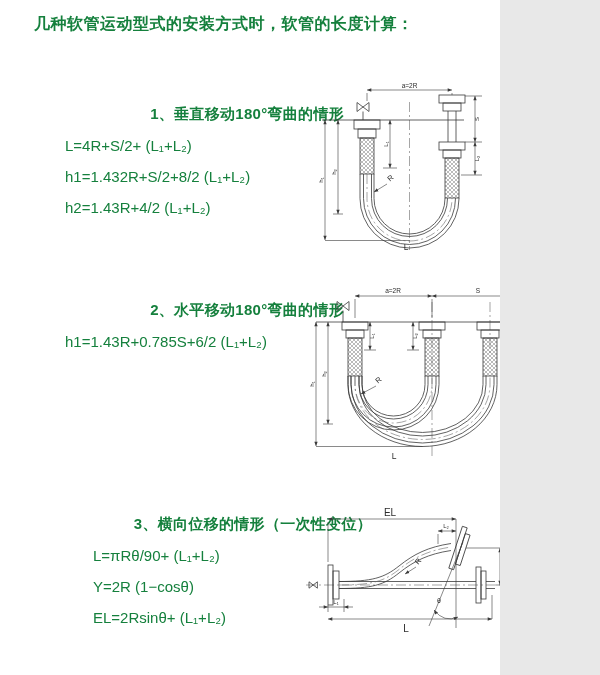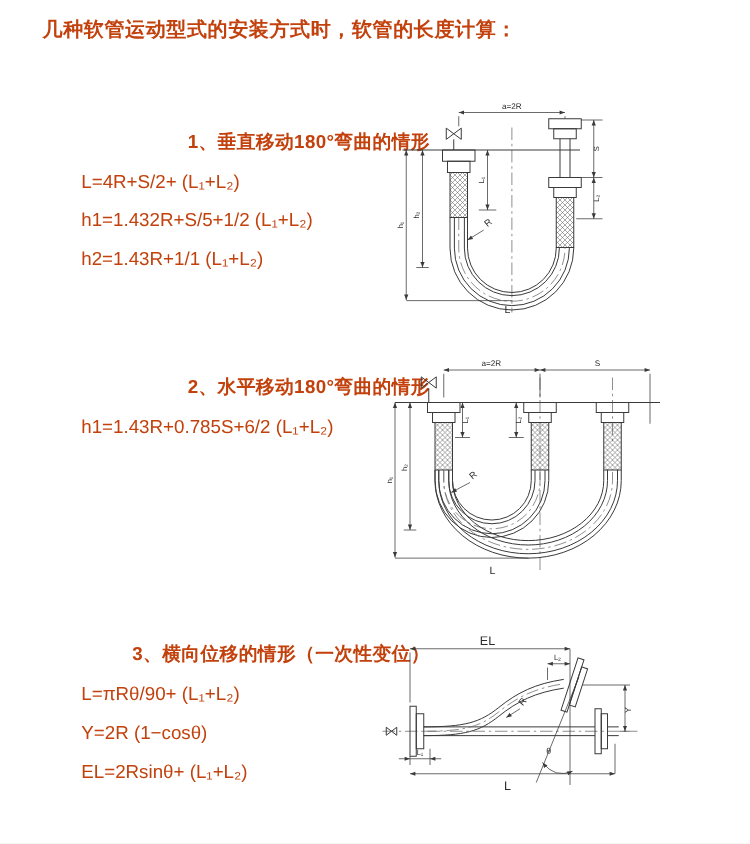--- a/index.html
+++ b/index.html
@@ -1,17 +1,17 @@
 <!DOCTYPE html>
 <html><head>
 <meta charset="utf-8">
 <style>
   html,body{margin:0;padding:0;background:#e8e8e8;}
-  .page{position:relative;width:600px;height:675px;background:#ffffff;overflow:hidden;
-        font-family:"Liberation Sans","DejaVu Sans",sans-serif;color:#c2410c;}
+  .page{position:relative;width:500px;height:675px;background:#ffffff;overflow:hidden;
+        font-family:"Liberation Sans","DejaVu Sans",sans-serif;color:#15803d;}
   .title{position:absolute;left:34px;top:14px;font-size:16px;font-weight:700;letter-spacing:.5px;}
   .sec{position:absolute;left:44px;width:300px;}
   .sec-h{font-size:15px;font-weight:700;line-height:20px;letter-spacing:.3px;text-align:right;}
   .formulas{margin-top:6px;}
   .formulas div{font-size:15px;font-weight:normal;line-height:31px;padding-left:21px;white-space:nowrap;}
   .dia{position:absolute;}
   svg{display:block;}
   svg text{fill:#2b2b2b;font-family:"Liberation Sans","DejaVu Sans",sans-serif;}
   .ln{stroke:#3a3a3a;stroke-width:.8;fill:none;}
   .dim{stroke:#3a3a3a;stroke-width:.6;fill:none;}
@@ -21,33 +21,33 @@
 <body>
 
 <div class="page">
 
   <div class="title">几种软管运动型式的安装方式时，软管的长度计算：</div>
 
   <div class="sec" style="top:104px;">
     <div class="sec-h">1、垂直移动180°弯曲的情形</div>
     <div class="formulas">
       <div>L=4R+S/2+ (L₁+L₂)</div>
-      <div>h1=1.432R+S/5+1/2 (L₁+L₂)</div>
-      <div>h2=1.43R+1/1 (L₁+L₂)</div>
+      <div>h1=1.432R+S/2+8/2 (L₁+L₂)</div>
+      <div>h2=1.43R+4/2 (L₁+L₂)</div>
     </div>
   </div>
 
   <div class="sec" style="top:300px;">
     <div class="sec-h">2、水平移动180°弯曲的情形</div>
     <div class="formulas">
       <div>h1=1.43R+0.785S+6/2 (L₁+L₂)</div>
     </div>
   </div>
 
-  <div class="sec" style="top:514px;">
+  <div class="sec" style="top:514px;margin-left:28px;">
     <div class="sec-h">3、横向位移的情形（一次性变位）</div>
     <div class="formulas">
       <div>L=πRθ/90+ (L₁+L₂)</div>
       <div>Y=2R (1−cosθ)</div>
       <div>EL=2Rsinθ+ (L₁+L₂)</div>
     </div>
   </div>
 
   <svg class="dia" style="left:312px;top:80px;" width="285" height="172" viewBox="0 0 285 172">
     <defs>

